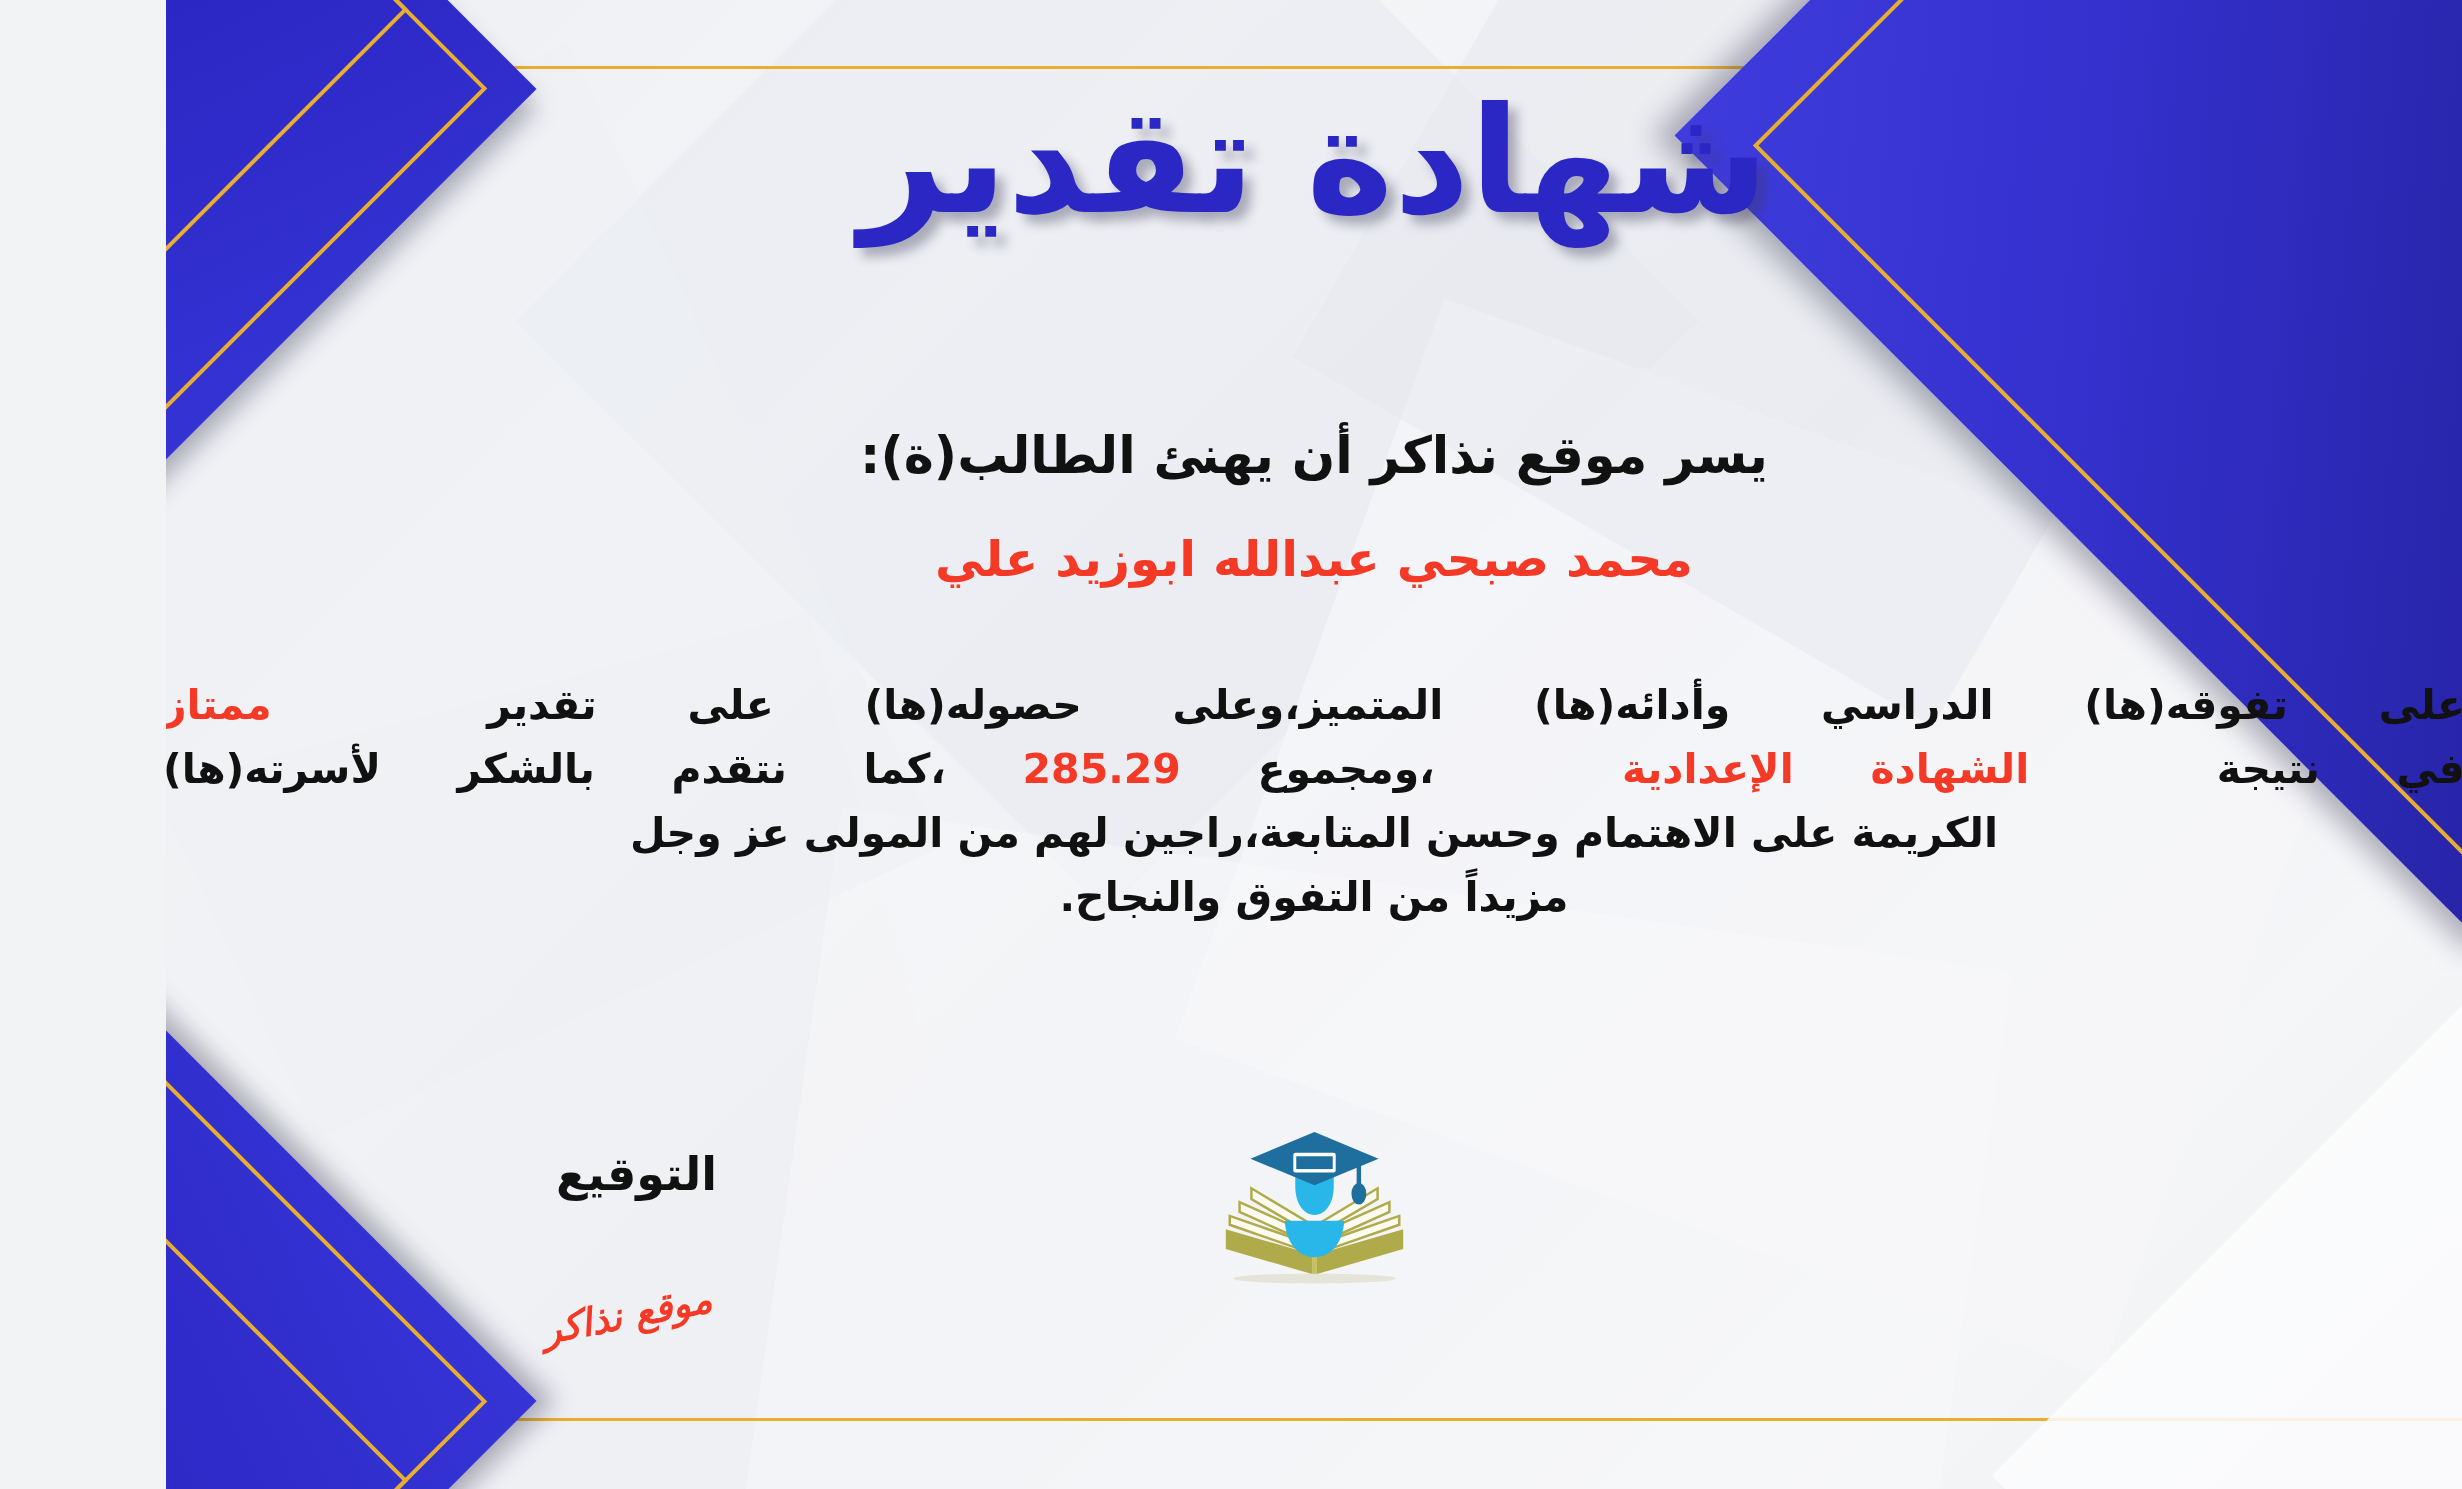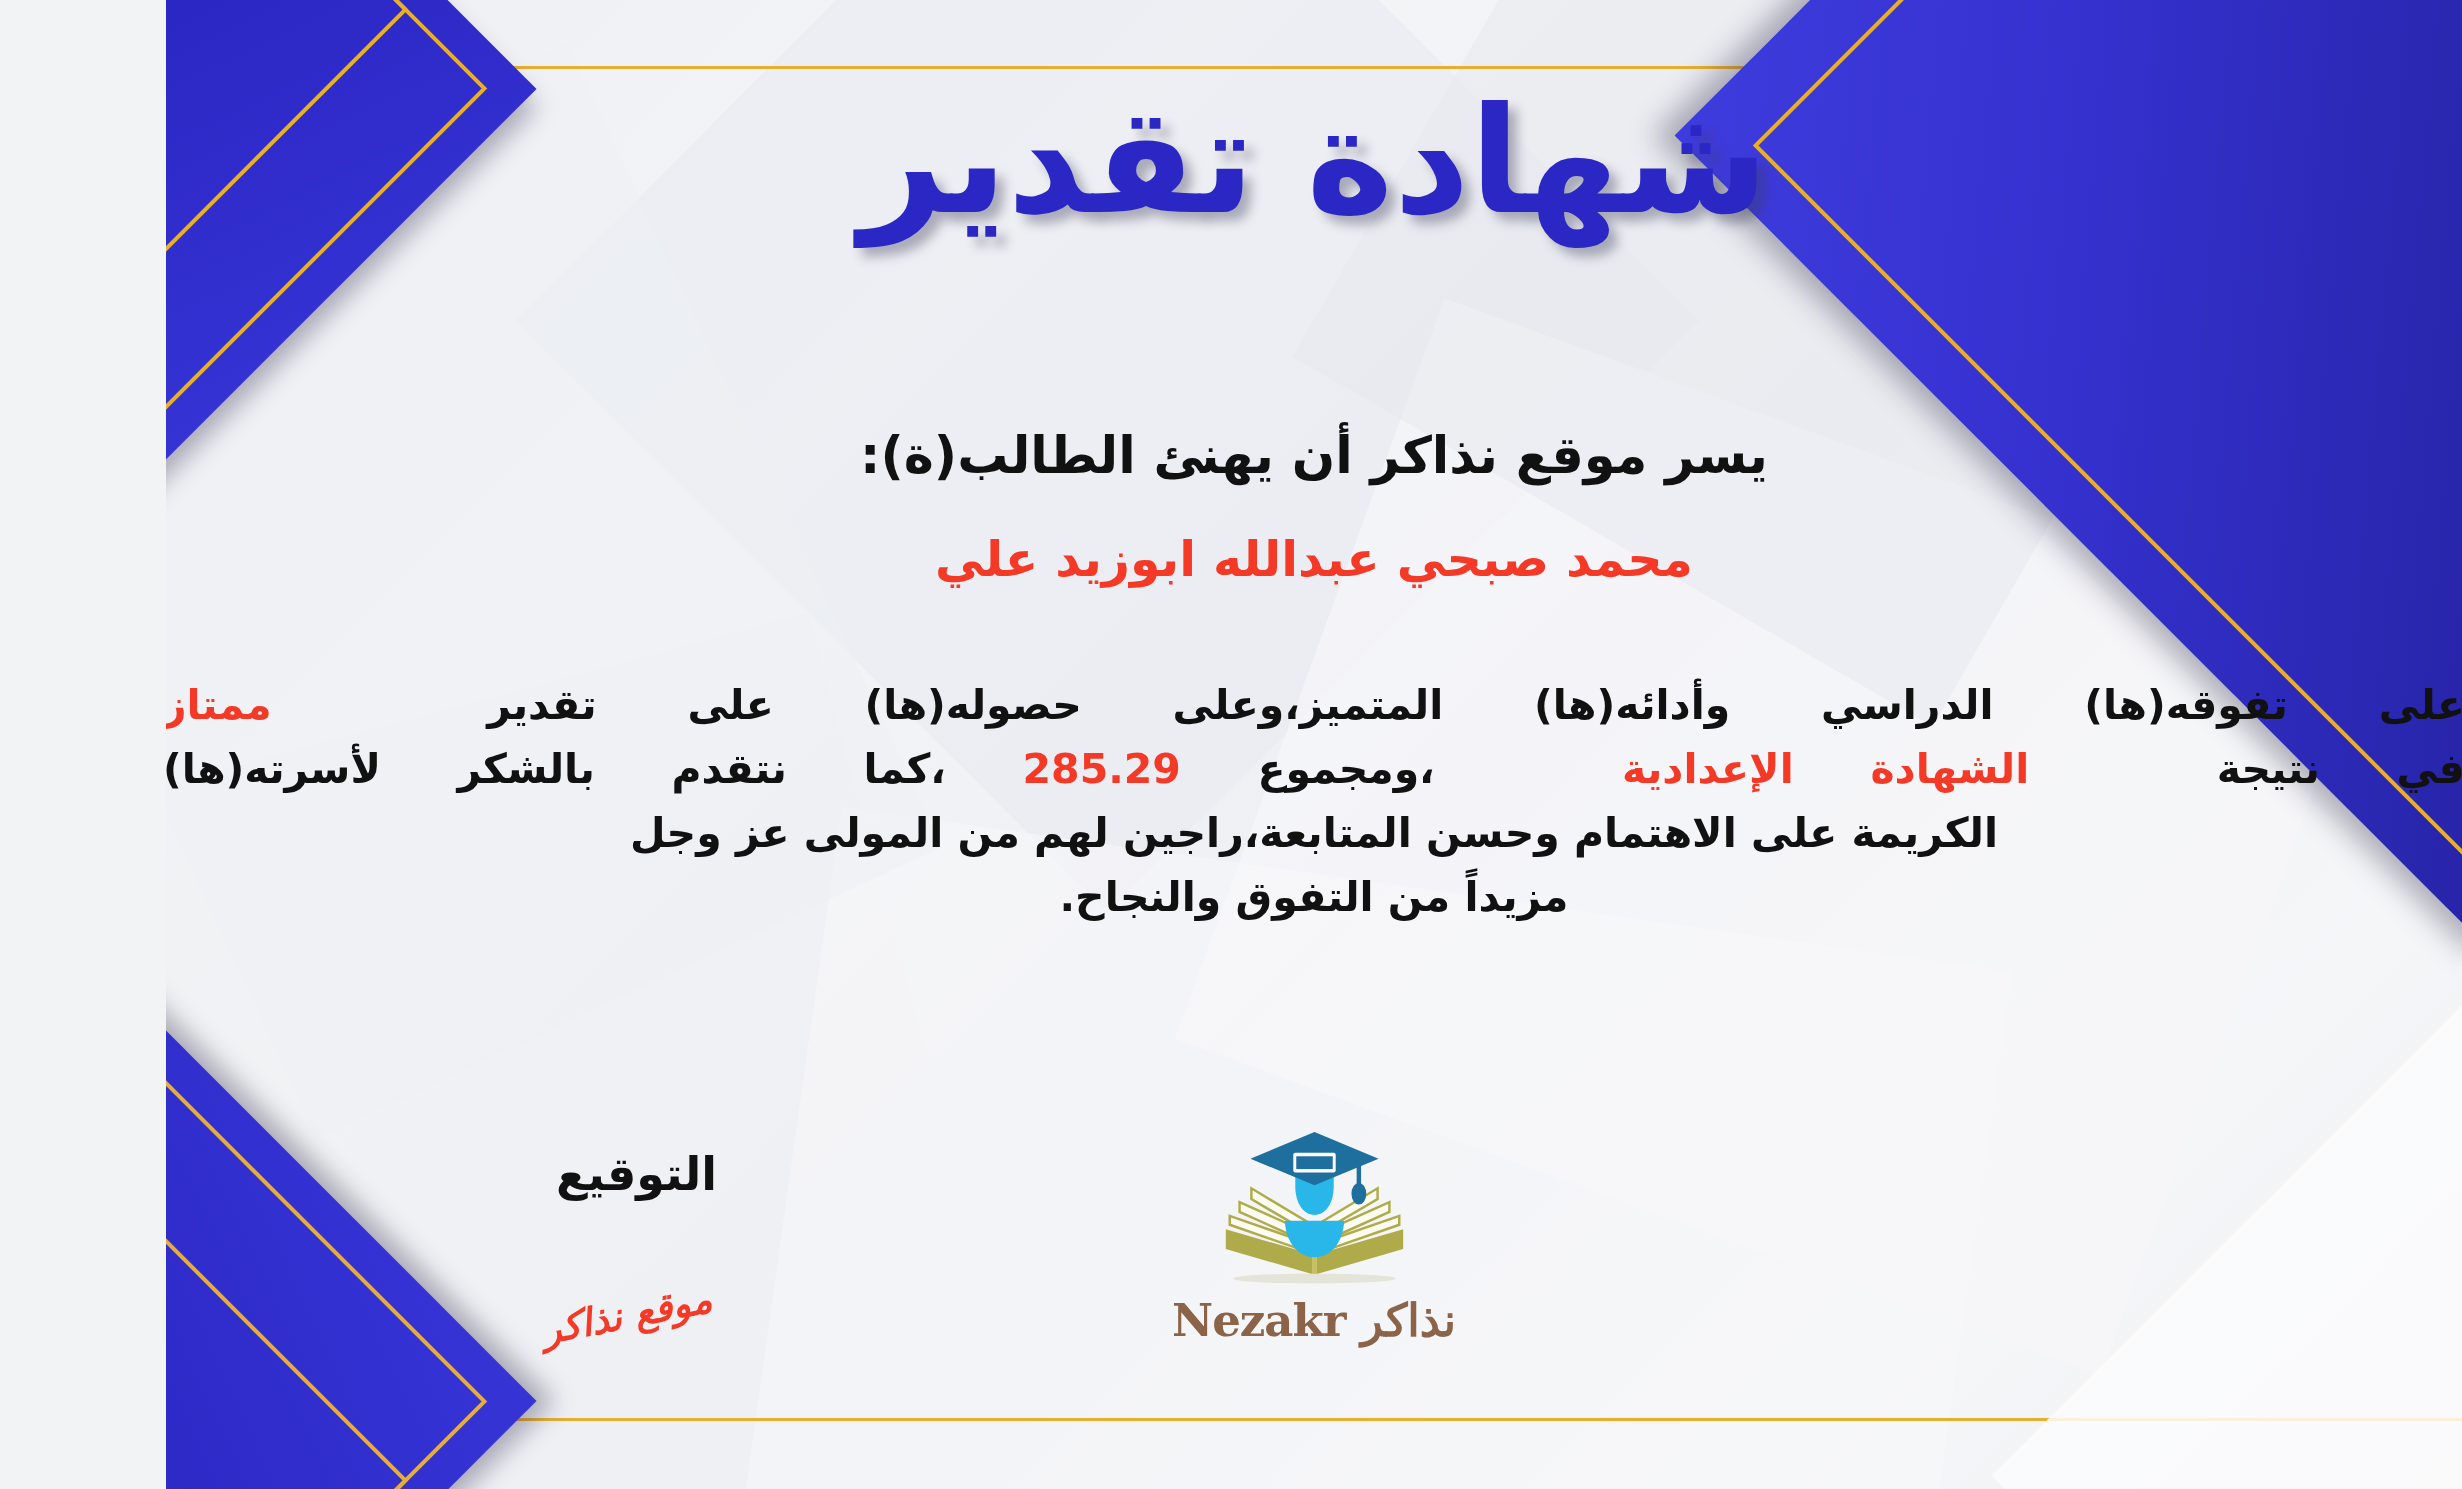--- a/index.html
+++ b/index.html
@@ -225,18 +225,17 @@
 
         <g>
           <path d="M210 8 L340 62 L210 116 L80 62 Z" fill="#1f6f9e"></path>
           <rect x="167" y="50" width="86" height="40" rx="4" fill="#ffffff"></rect>
           <rect x="173" y="57" width="74" height="26" fill="#1f6f9e"></rect>
           <path d="M300 74 L300 120" stroke="#1f6f9e" stroke-width="9" fill="none"></path>
           <ellipse cx="300" cy="133" rx="15" ry="22" fill="#1f6f9e"></ellipse>
         </g>
         <ellipse cx="210" cy="305" rx="165" ry="10" fill="#d9d6c0" opacity=".55"></ellipse>
       </svg>
-      <div class="logo-word">نذاكر Nezakr</div>
     </div>
 
   </div>
 </div>
 
 
 </body></html>

